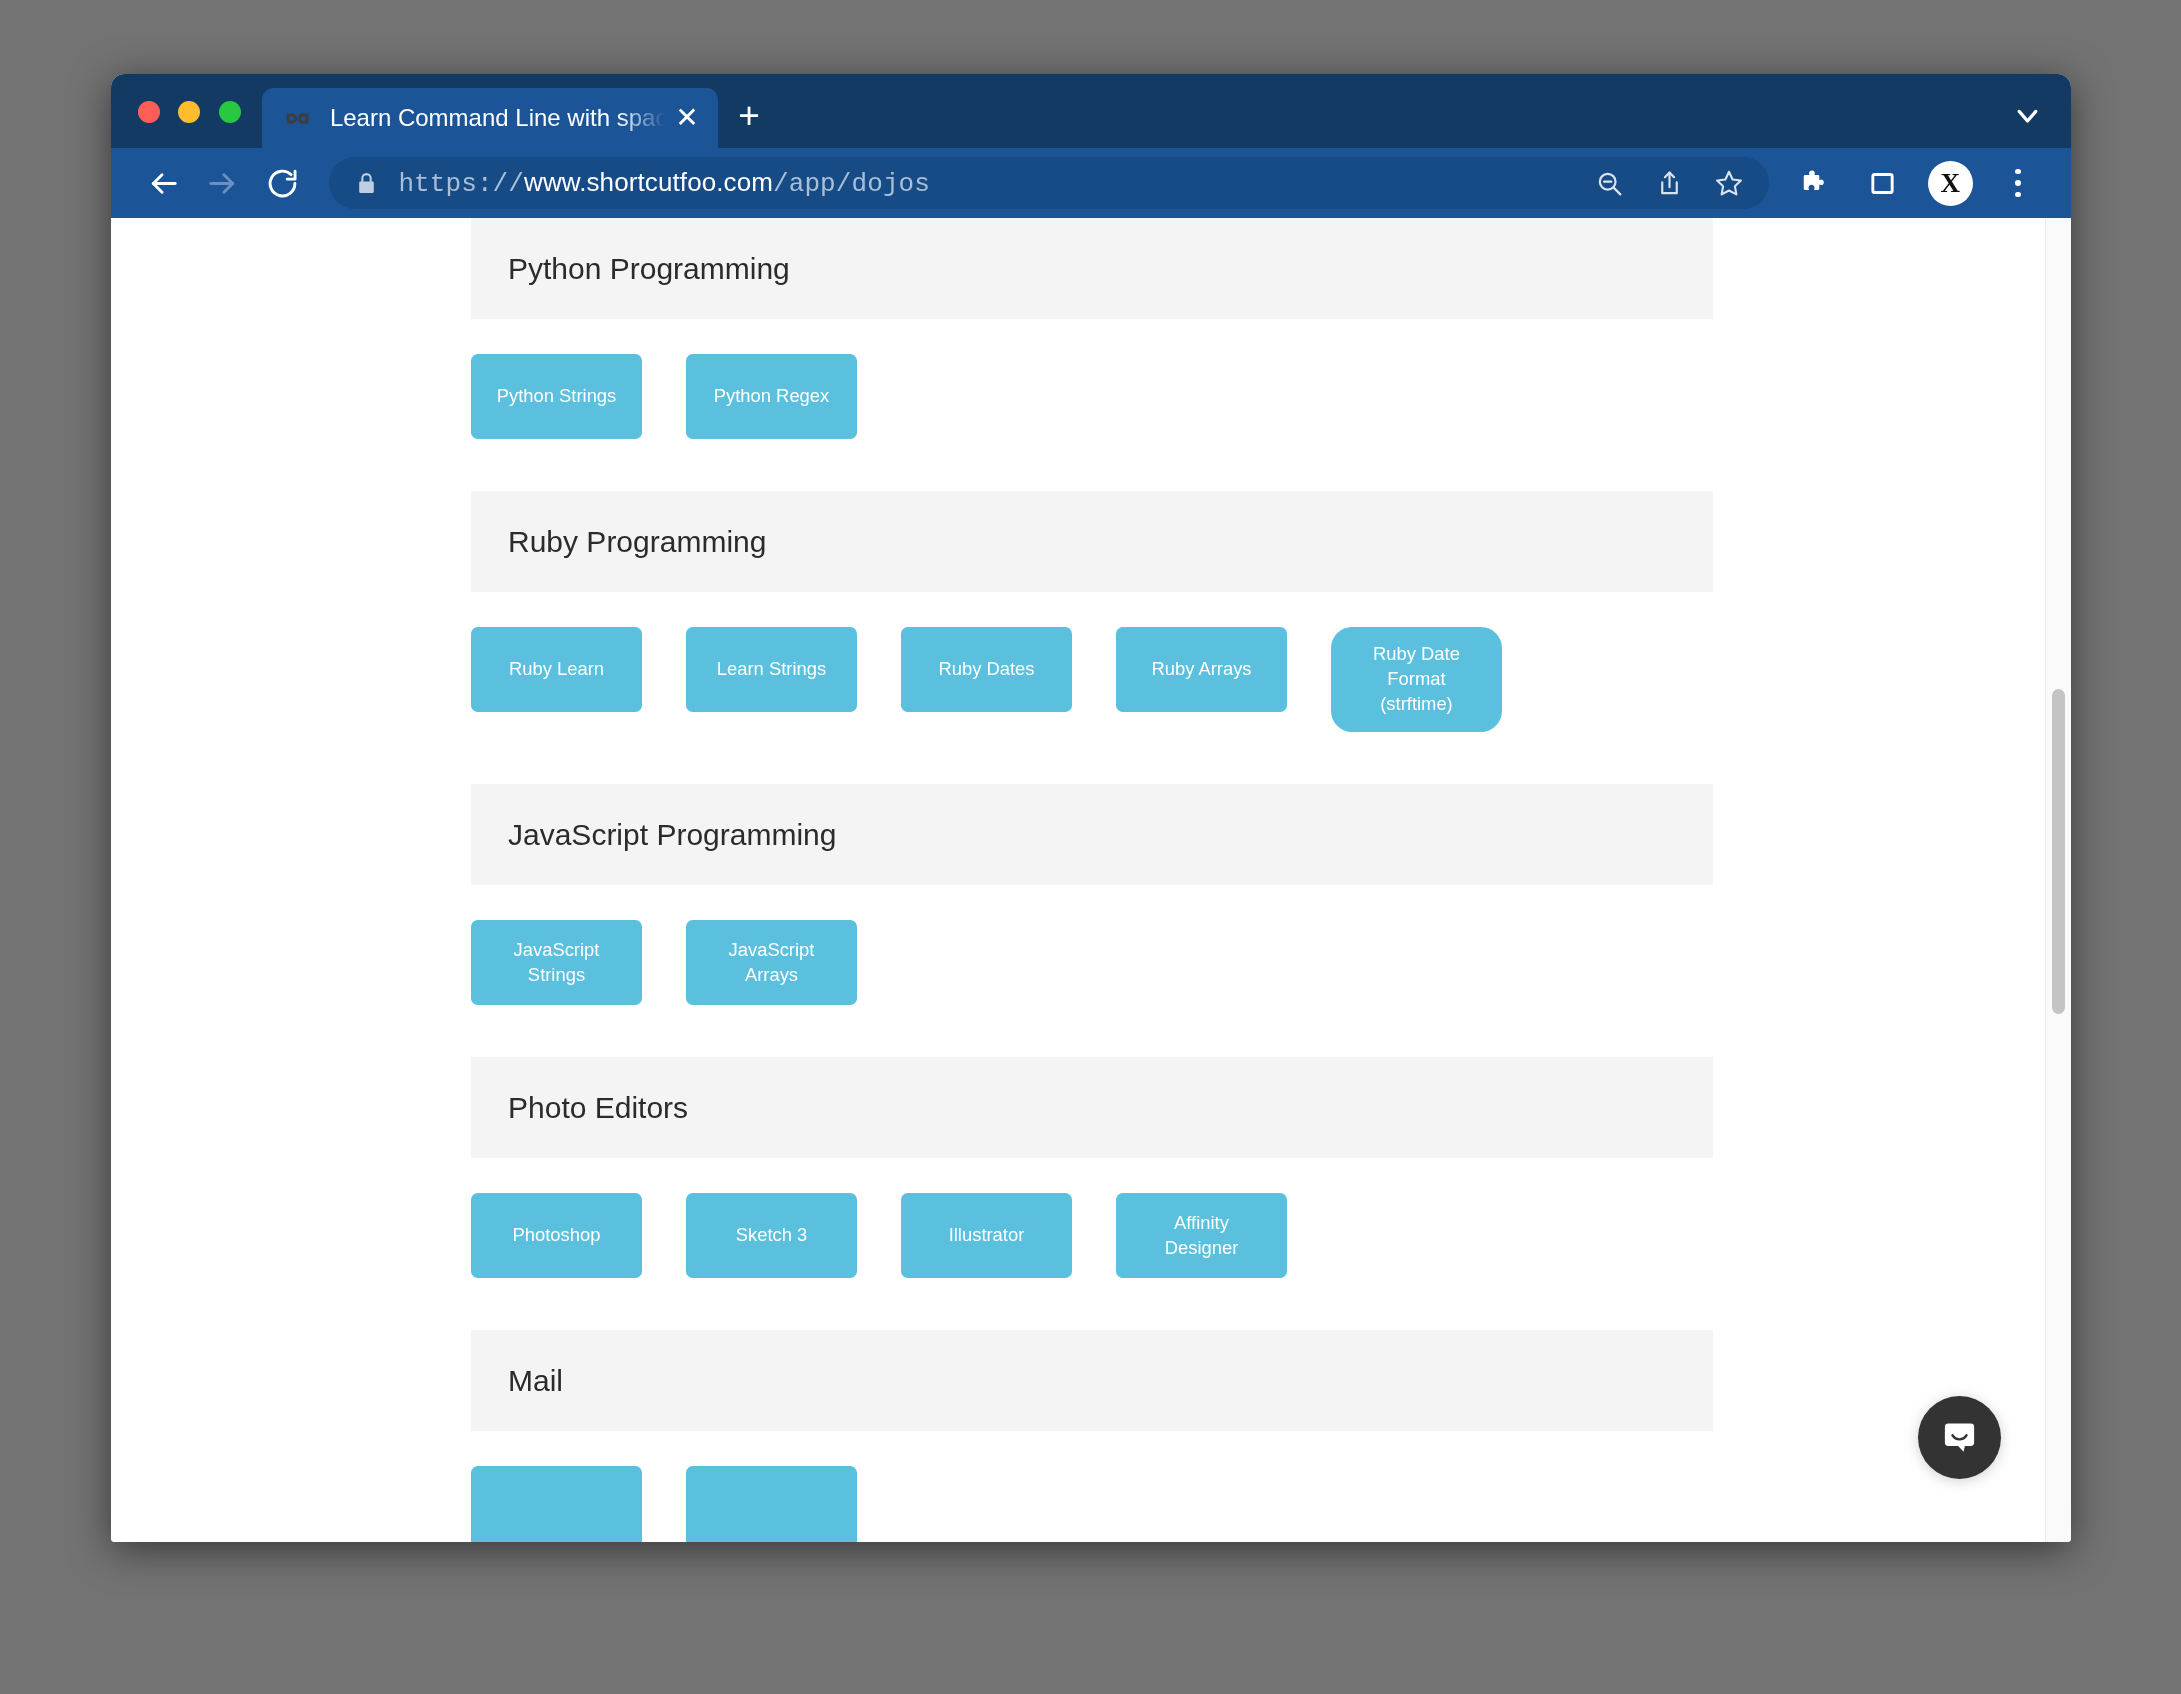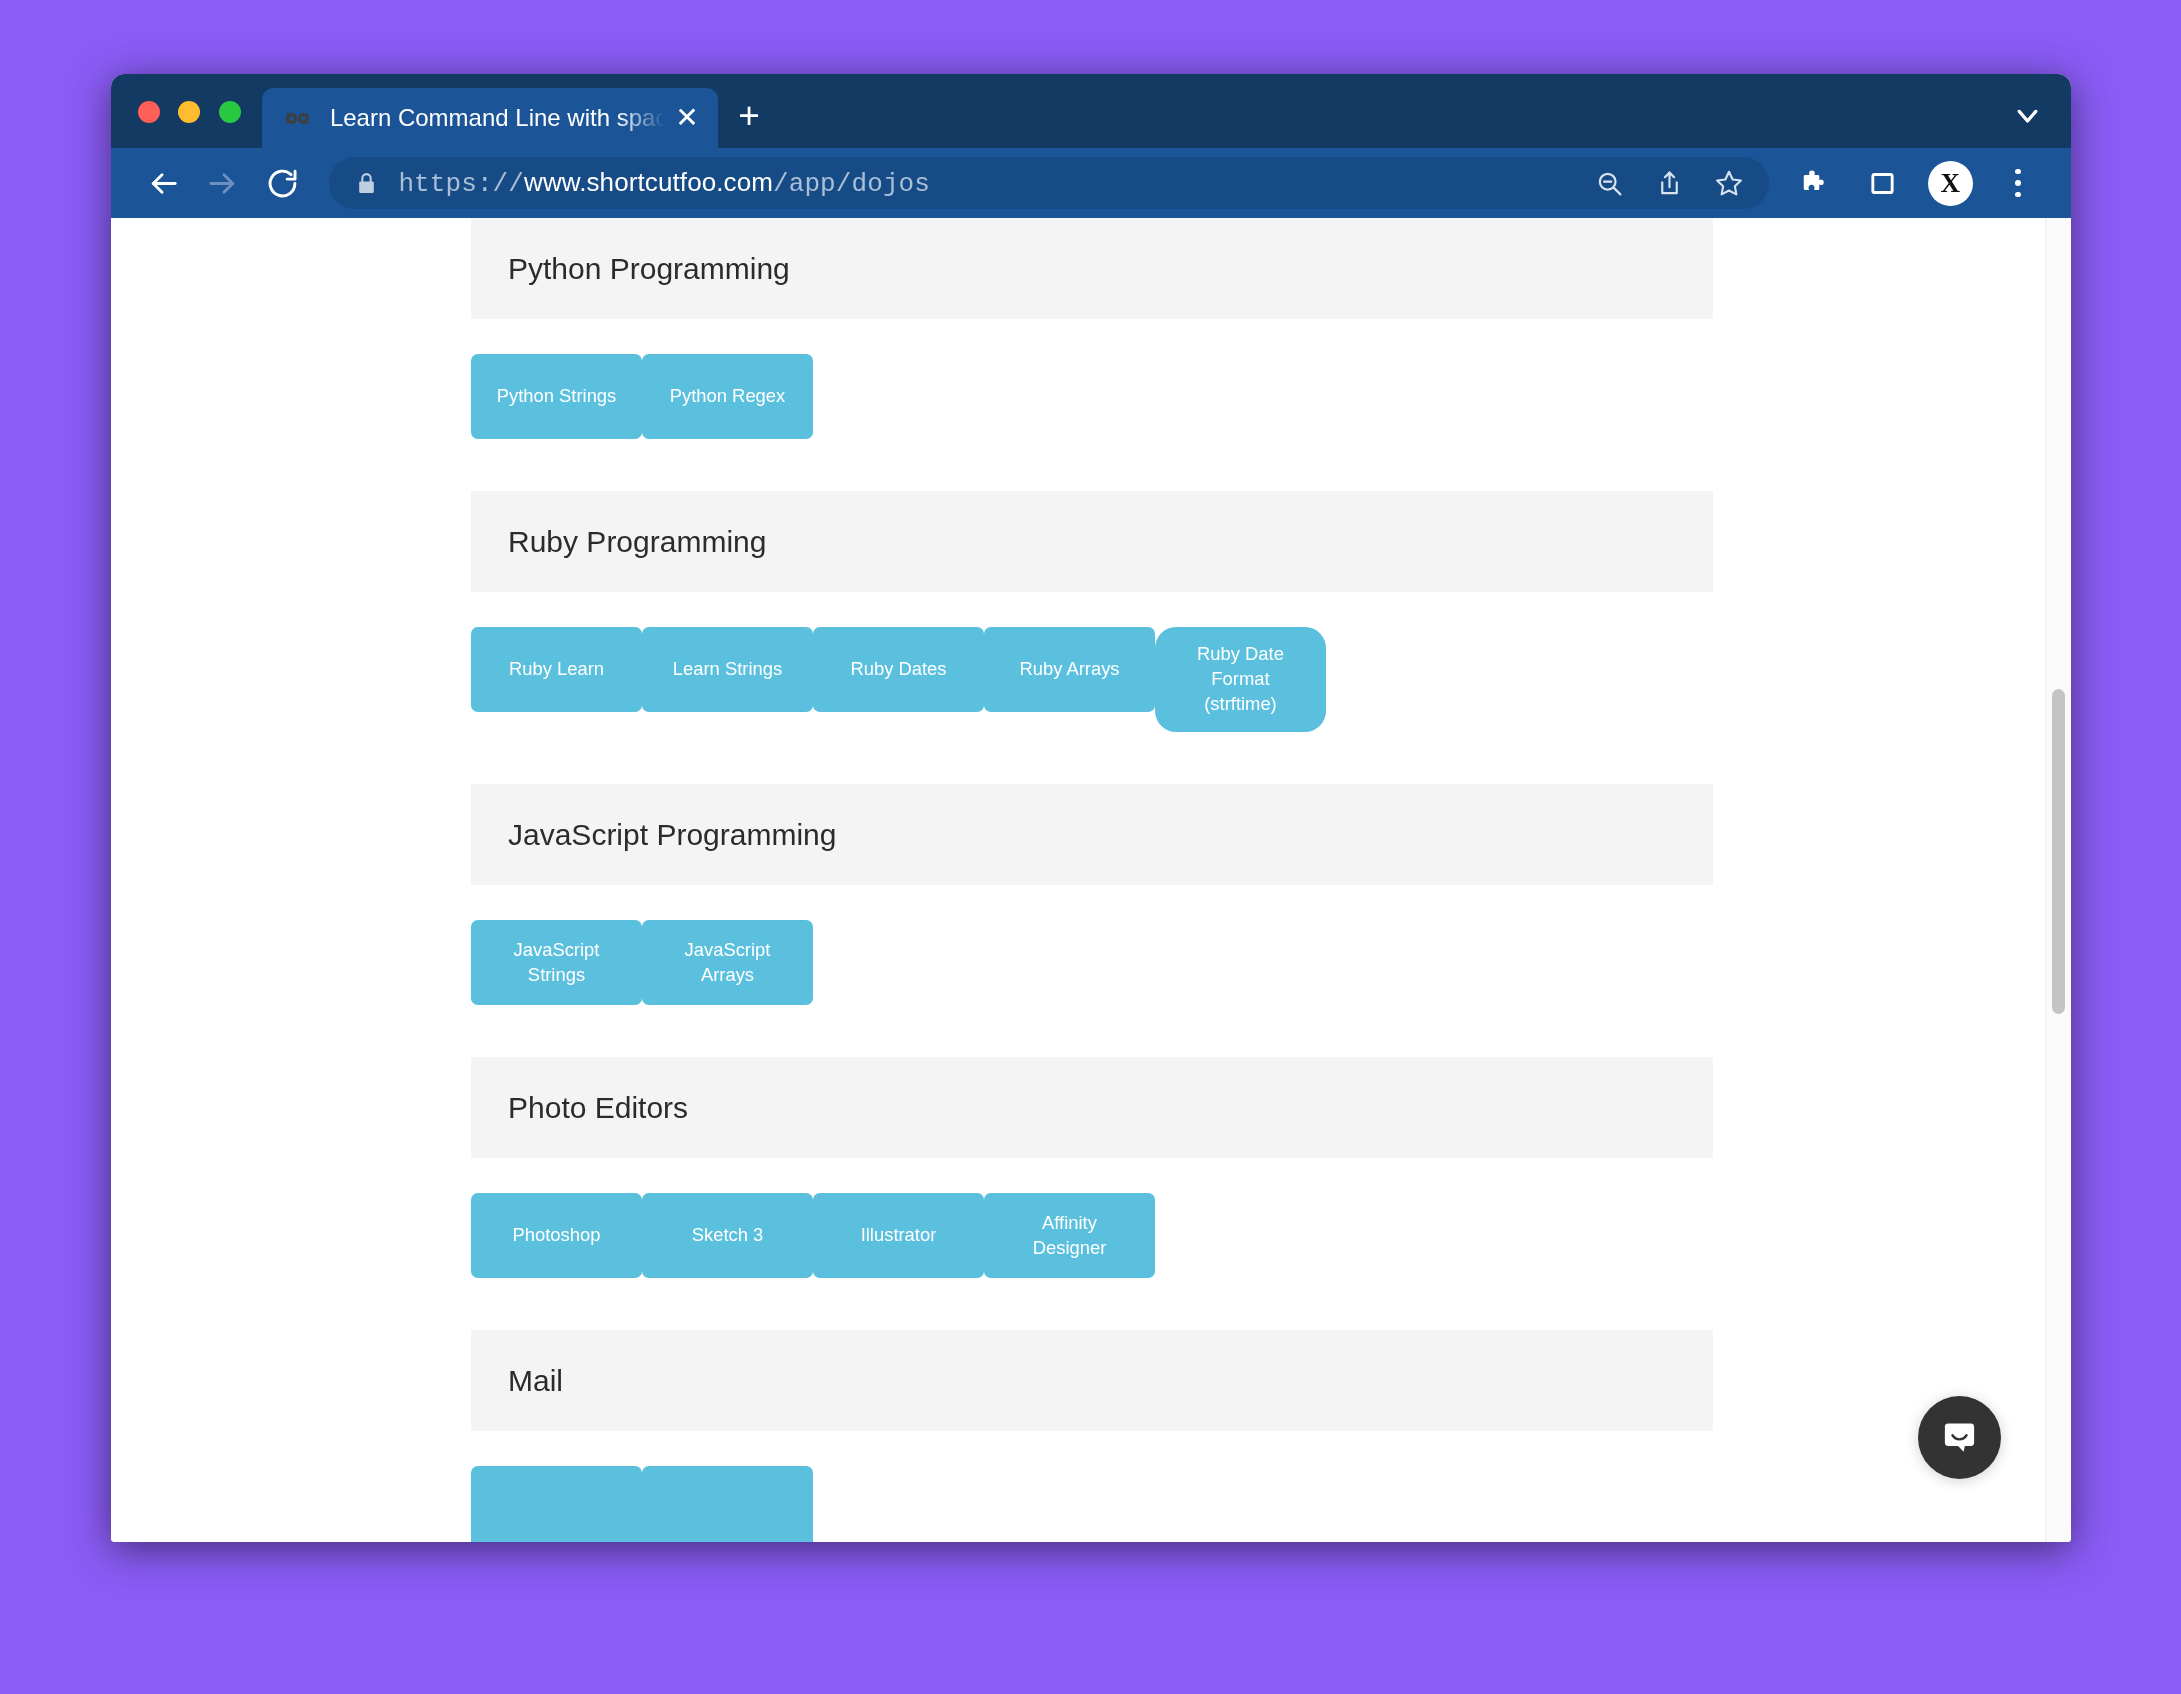--- a/index.html
+++ b/index.html
@@ -9,21 +9,21 @@
     width: 2181px;
     height: 1694px;
     overflow: hidden;
     font-family: "Liberation Sans", sans-serif;
   }
 
   #root {
     position: relative;
     width: 2181px;
     height: 1694px;
-    background: #8b5cf6;
+    background: #737373;
   }
 
   
   .browser-window {
     position: absolute;
     left: 111px;
     top: 74px;
     width: 1960px;
     height: 1468px;
     border-radius: 13.6px 13.6px 3.9px 3.9px;
@@ -208,20 +208,21 @@
     padding-left: 37px;
     box-sizing: border-box;
   }
   .section-title {
     font-size: 30px;
     color: #2B2B2B;
     font-weight: 400;
   }
   .tile-row {
     display: flex;
+    gap: 44px;
     padding: 35px 0 52px 0;
     align-items: flex-start;
   }
   .tile {
     width: 171px;
     height: 85px;
     background: #5BC0DE;
     border-radius: 6.8px;
     color: #ffffff;
     display: flex;

